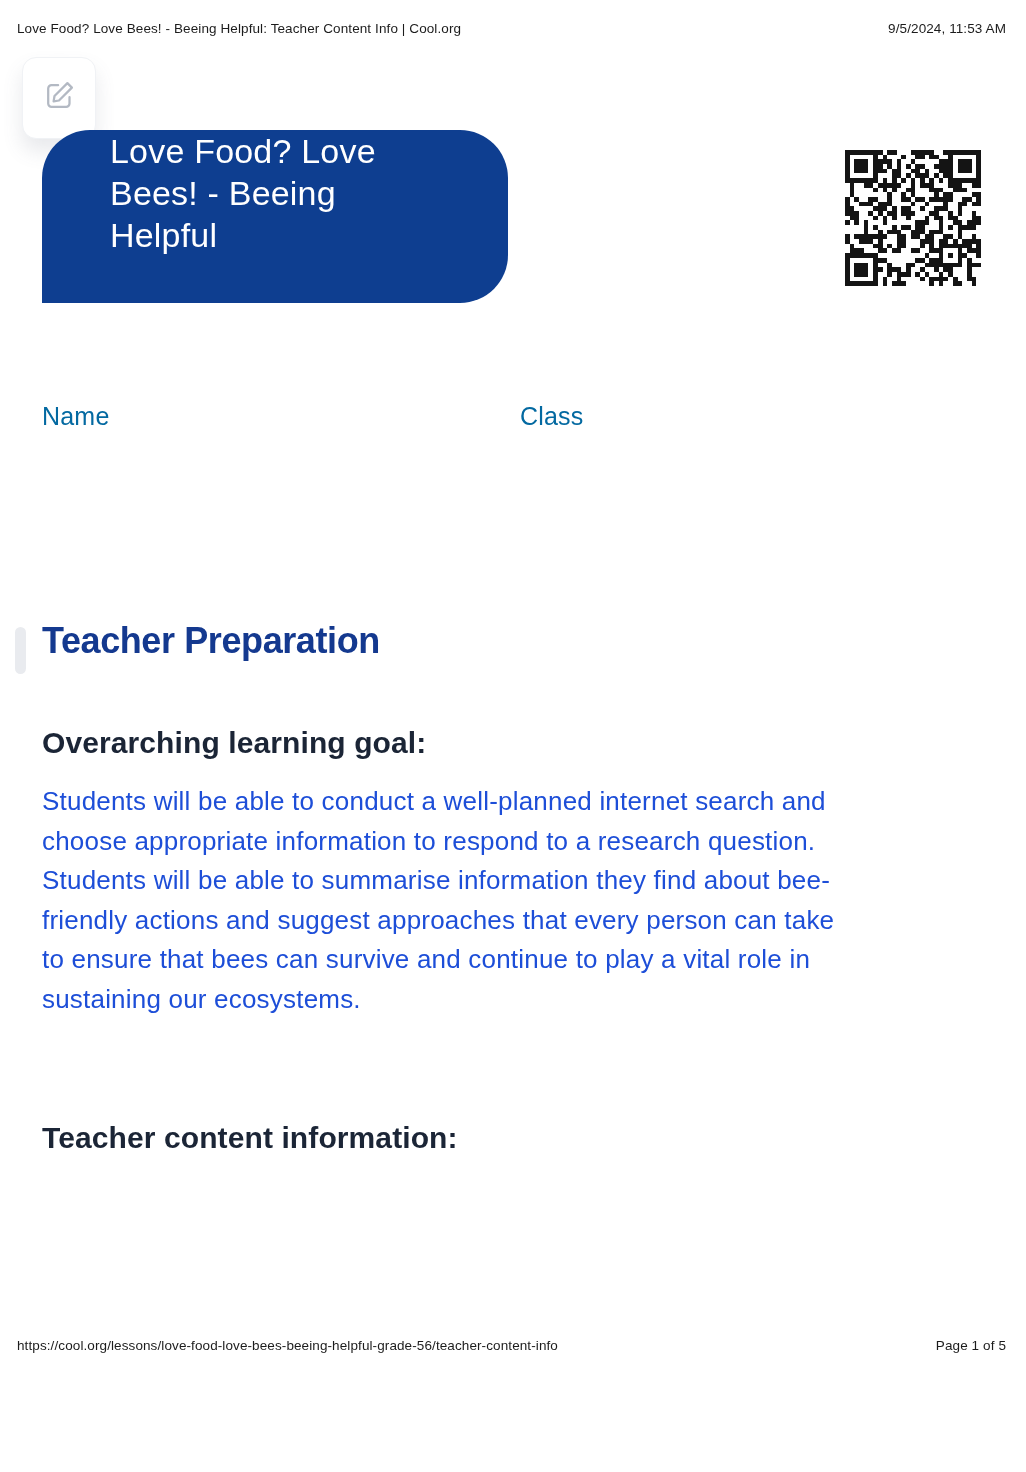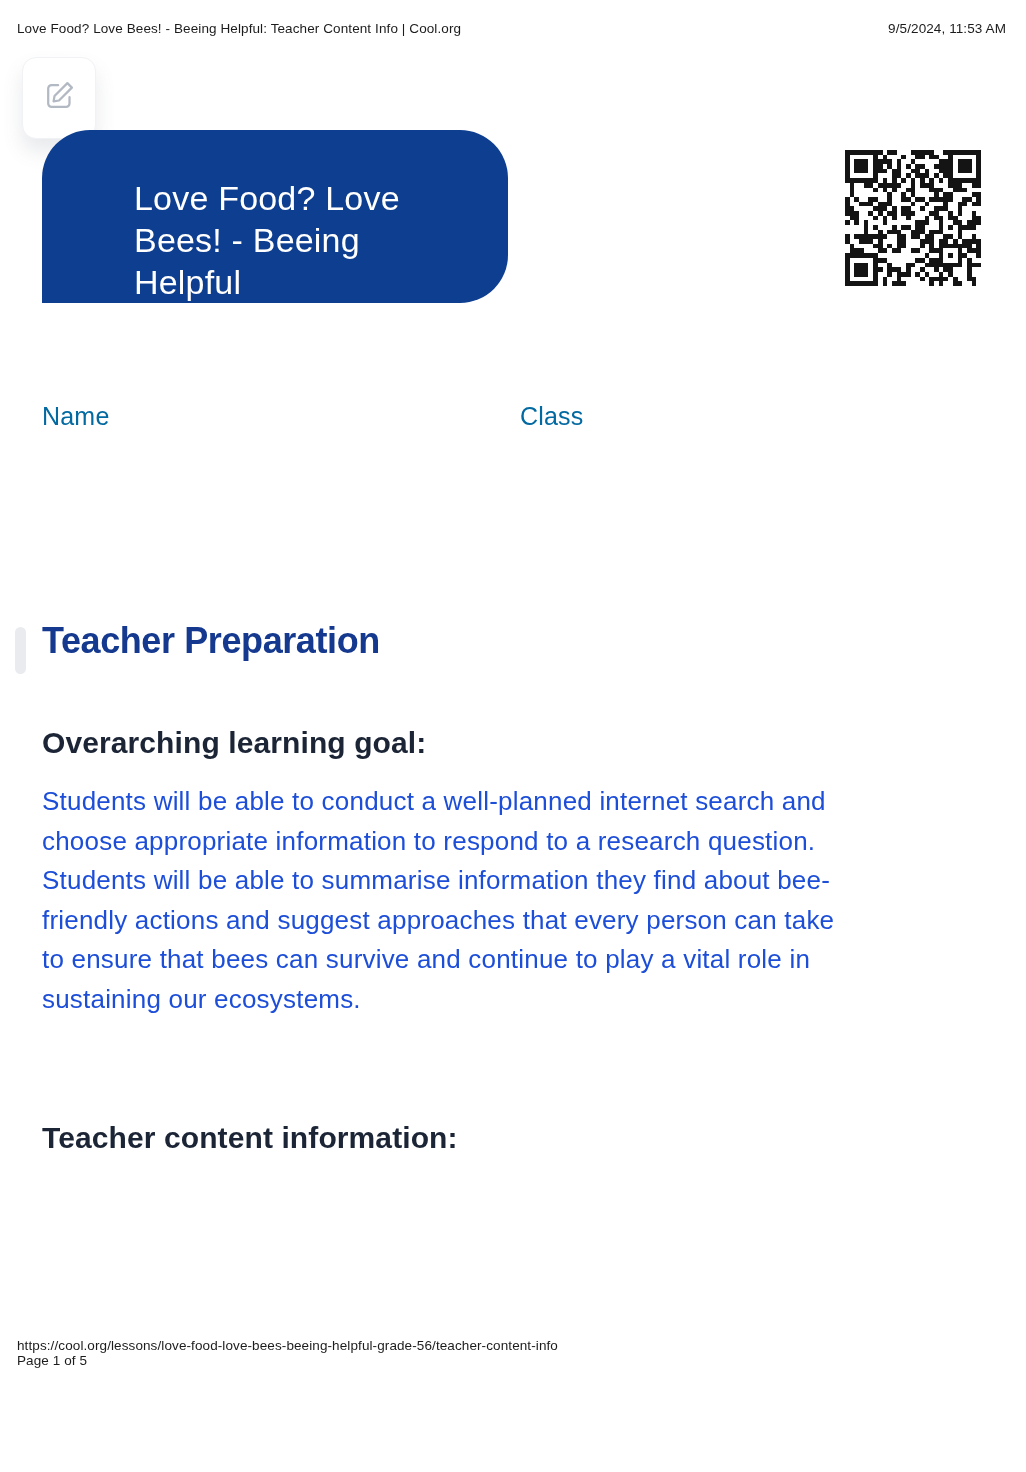--- a/index.html
+++ b/index.html
@@ -9,36 +9,36 @@
     font-family:"Liberation Sans", sans-serif; color:#1a1a1a;
   }
 
   
   .print-bar {
     position:absolute; left:17px; right:20px;
     display:flex; justify-content:space-between; align-items:baseline;
     font-size:13.5px; color:#1c1c1c; letter-spacing:0.1px;
   }
   .print-bar.top { top:21px; }
-  .print-bar.bottom { top:1338px;flex-direction:column; }
+  .print-bar.bottom { top:1338px; }
 
   
   .edit-card {
     position:absolute; left:22px; top:57px; width:74px; height:82px;
     background:#ffffff; border:1px solid #f0f2f5; border-radius:14px;
     box-shadow:0 12px 20px rgba(90,100,120,0.14);
     display:flex; align-items:center; justify-content:center; z-index:1;
   }
   .edit-card svg { width:36px; height:36px; }
 
   
   .lesson-card {
     position:absolute; left:42px; top:130px; width:466px; height:173px;
     background:#0e3e90; border-radius:48px 48px 48px 0;
-    display:flex; align-items:flex-end; z-index:2;padding-left:24px;
+    display:flex; align-items:flex-start; z-index:2;
   }
   .lesson-card .title {
     margin-left:68px; color:#ffffff; font-size:34px; line-height:42px;
     font-weight:400; letter-spacing:0.2px;
   }
 
   
   .qr { position:absolute; left:845px; top:150px; width:136px; height:136px; }
 
   

